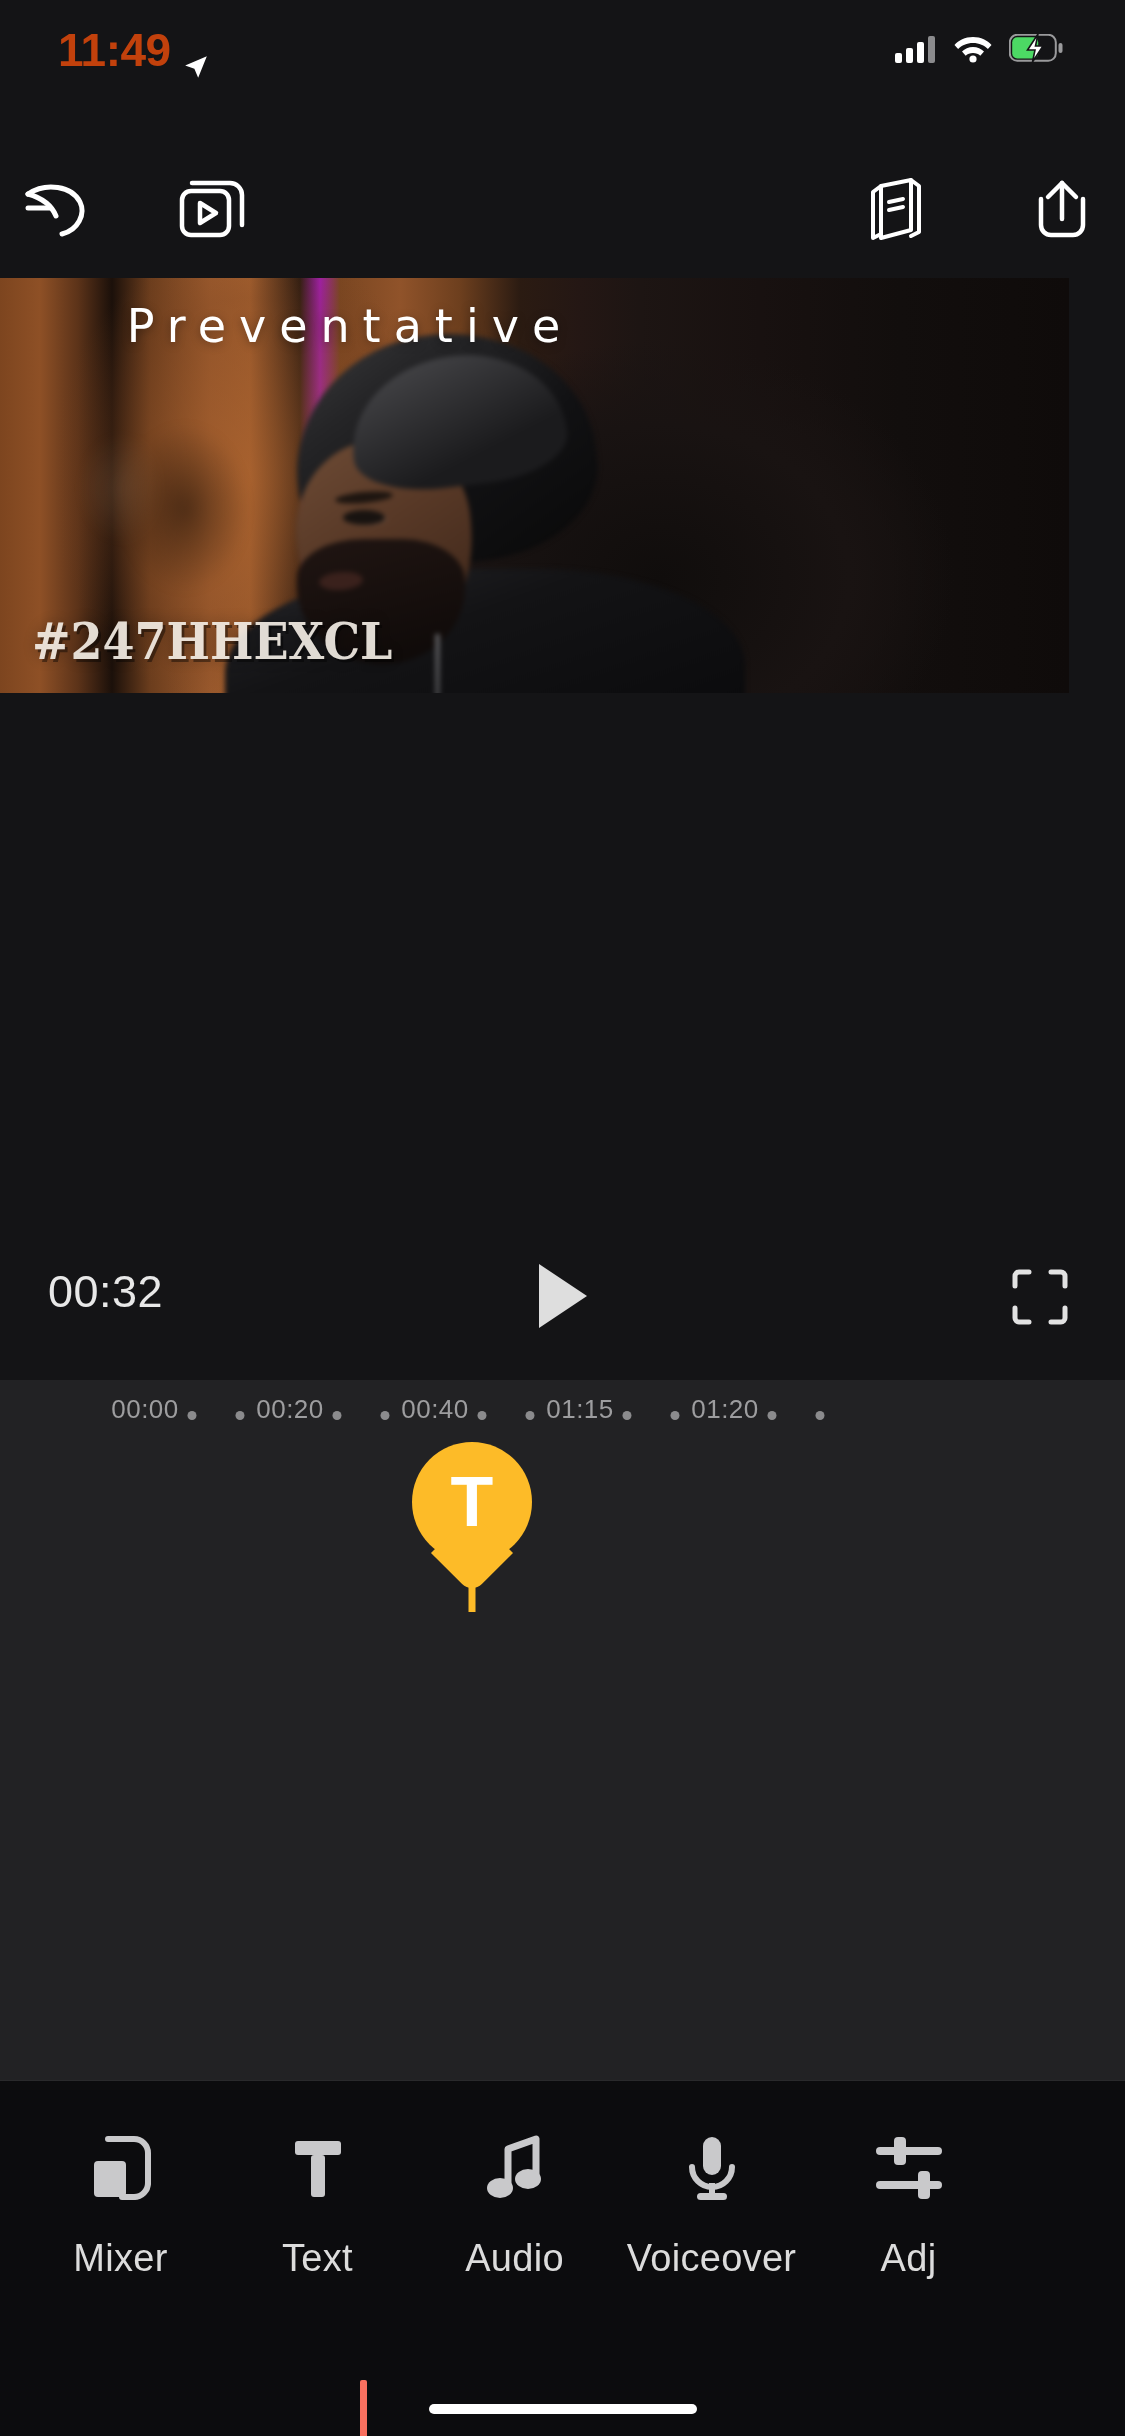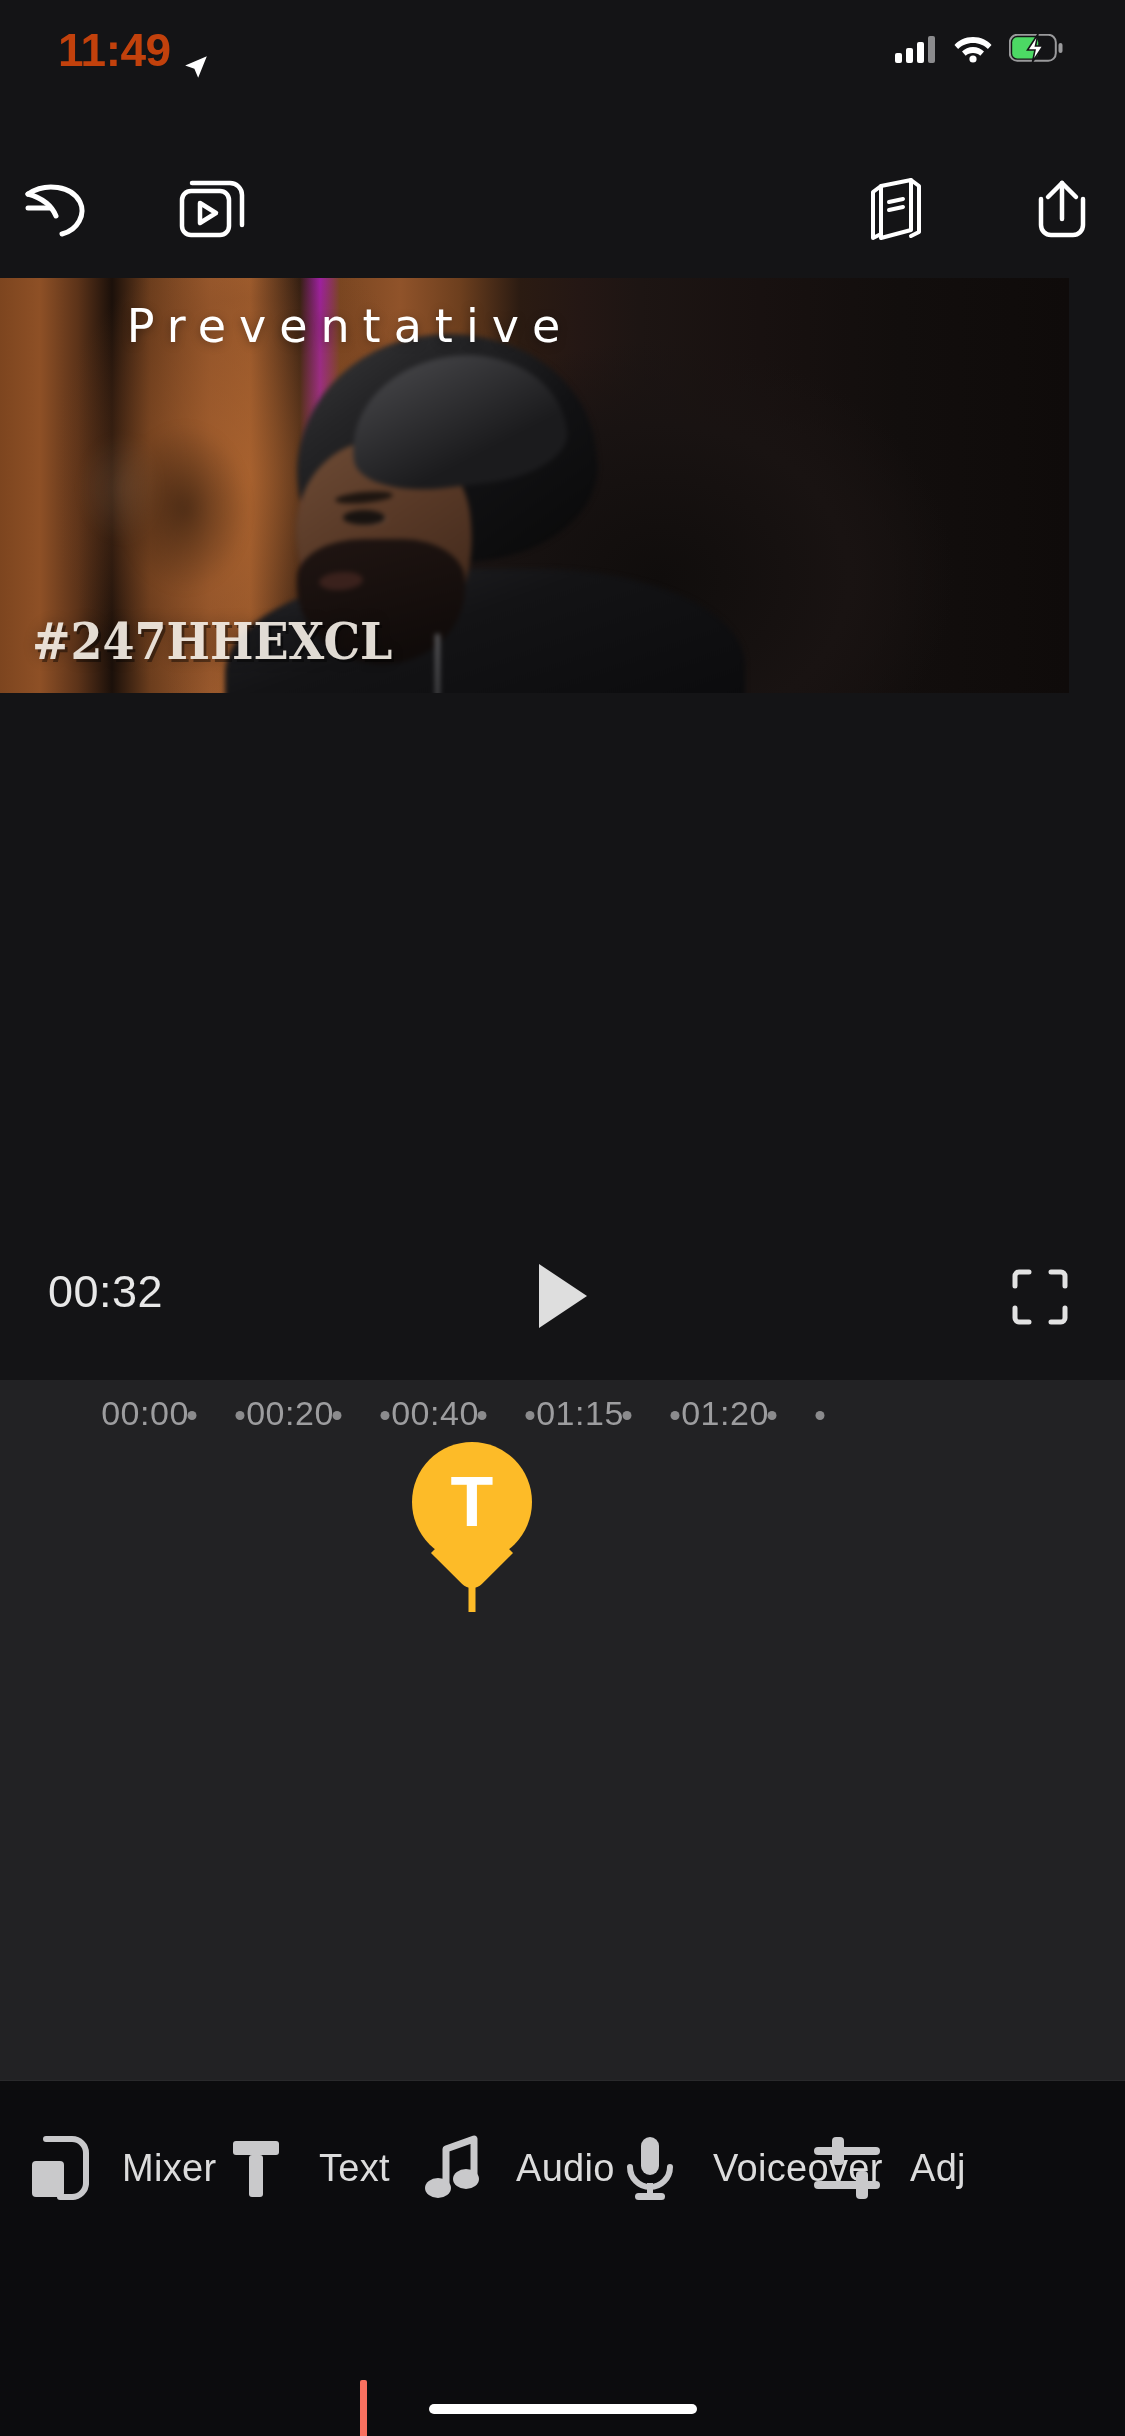--- a/index.html
+++ b/index.html
@@ -157,21 +157,21 @@
   
   .timeline {
     position:absolute; top:1380px; left:0; width:1125px; height:700px;
     background:#222224;
   }
   .ruler {
     position:absolute; top:0; left:0; width:1125px; height:58px;
   }
   .ruler-item {
     position:absolute; top:14px;
-    color:#9d9d9f; font-size:34px; letter-spacing:0.5px;
+    color:#9d9d9f; font-size:26px; letter-spacing:0.5px;
     transform:translateX(-50%);
   }
   .ruler-dot {
     position:absolute; top:31px; width:9px; height:9px;
     border-radius:50%; background:#8b8b8d; transform:translateX(-50%);
   }
 
   .text-pin {
     position:absolute; left:412px; top:62px; width:120px; height:142px;
     z-index:8;
@@ -229,21 +229,21 @@
     background:#0C0C0E;
     border-top:1px solid #2a2a2c;
   }
   .tools {
     position:absolute; top:44px; left:0; width:1125px; height:200px;
     display:flex; align-items:flex-start;
     padding-left:22px;
   }
   .tool {
     flex:0 0 auto; width:197px;
-    display:flex; flex-direction:row; align-items:center; gap:26px;
+    display:flex; flex-direction:column; align-items:center; gap:26px;
   }
   .tool-ico { height:86px; display:flex; align-items:center; justify-content:center; }
   .tool-lbl { color:#dcdcdc; font-size:38px; letter-spacing:0.3px; }
   .home-indicator {
     position:absolute; bottom:22px; left:50%; transform:translateX(-50%);
     width:268px; height:10px; background:#ffffff; border-radius:5px;
   }
 </style>
 </head>
 <body>

